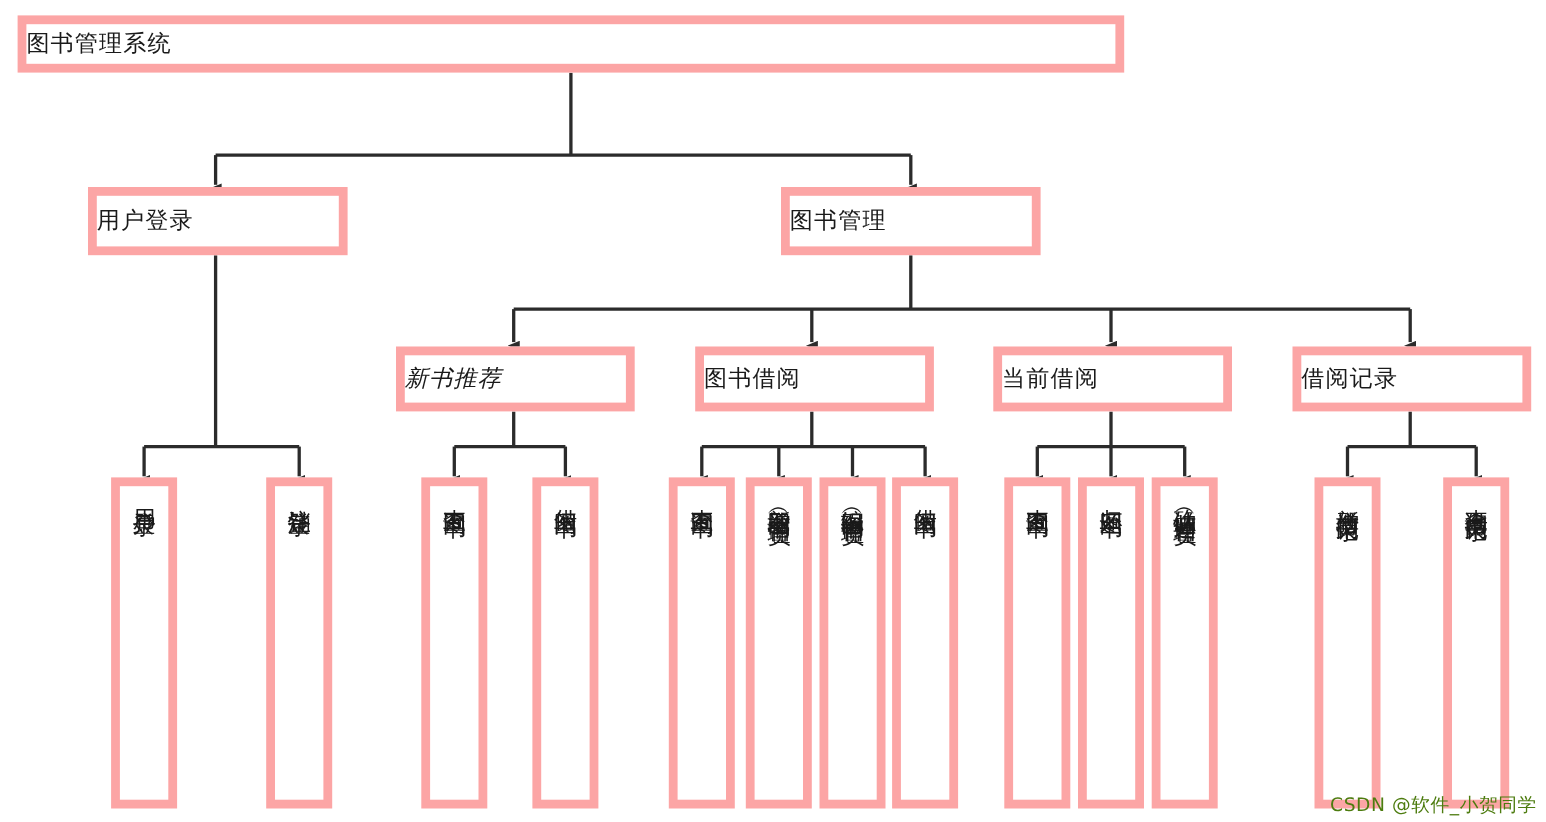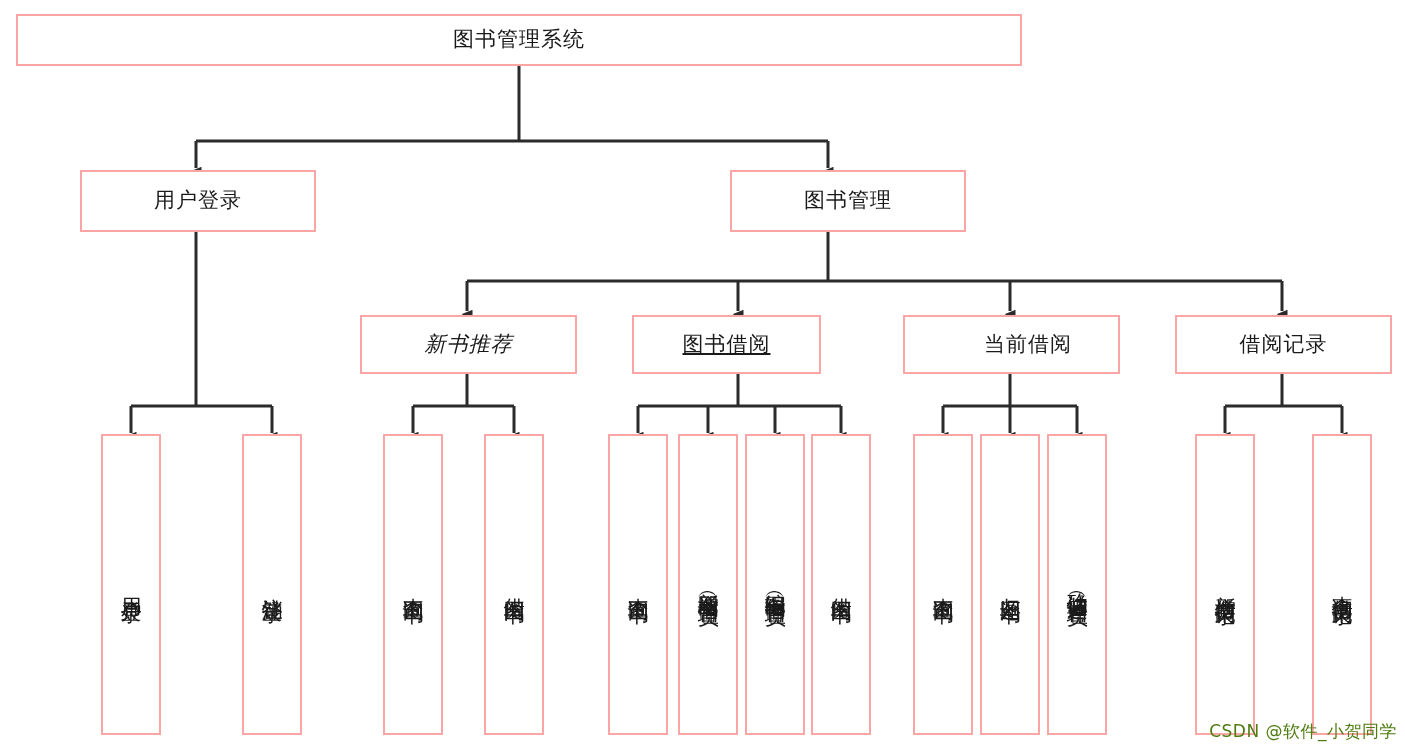--- a/index.html
+++ b/index.html
@@ -24,24 +24,24 @@
     left: 0;
     top: 0;
     width: 1405px;
     height: 747px;
     pointer-events: none;
   }
   .node {
     position: absolute;
     box-sizing: border-box;
     background: #ffffff;
-    border: 2px solid #fca5a5;
+    border: 8px solid #fca5a5;
     display: flex;
     align-items: center;
-    justify-content: center;
+    justify-content: flex-start;
     color: #1a1a1a;
   }
   .node.horizontal {
     font-size: 21px;
     line-height: 1.2;
     letter-spacing: 1px;
   }
   .node.vertical {
     writing-mode: vertical-rl;
     text-orientation: upright;
@@ -124,31 +124,31 @@
     </g>
   </svg>
 
   <div class="node horizontal" style="left:16px; top:14px; width:1006px; height:52px;">
     <span>图书管理系统</span>
   </div>
 
   <div class="node horizontal" style="left:80px; top:170px; width:236px; height:62px;">
     <span>用户登录</span>
   </div>
-  <div class="node horizontal" style="left:710px; top:170px; width:236px; height:62px;margin-left:20px;">
+  <div class="node horizontal" style="left:710px; top:170px; width:236px; height:62px;">
     <span>图书管理</span>
   </div>
 
   <div class="node horizontal" style="left:360px; top:315px; width:217px; height:59px;font-style:italic;">
     <span>新书推荐</span>
   </div>
-  <div class="node horizontal" style="left:632px; top:315px; width:189px; height:59px;text-decoration:underline;">
+  <div class="node horizontal" style="left:632px; top:315px; width:217px; height:59px;">
     <span>图书借阅</span>
   </div>
-  <div class="node horizontal" style="left:903px; top:315px; width:217px; height:59px;padding-left:33px;">
+  <div class="node horizontal" style="left:903px; top:315px; width:217px; height:59px;">
     <span>当前借阅</span>
   </div>
   <div class="node horizontal" style="left:1175px; top:315px; width:217px; height:59px;">
     <span>借阅记录</span>
   </div>
 
   <div class="node vertical" style="left:101px; top:434px; width:60px; height:301px;">
     <span class="vlabel">用户登录</span>
   </div>
   <div class="node vertical" style="left:242px; top:434px; width:60px; height:301px;">

